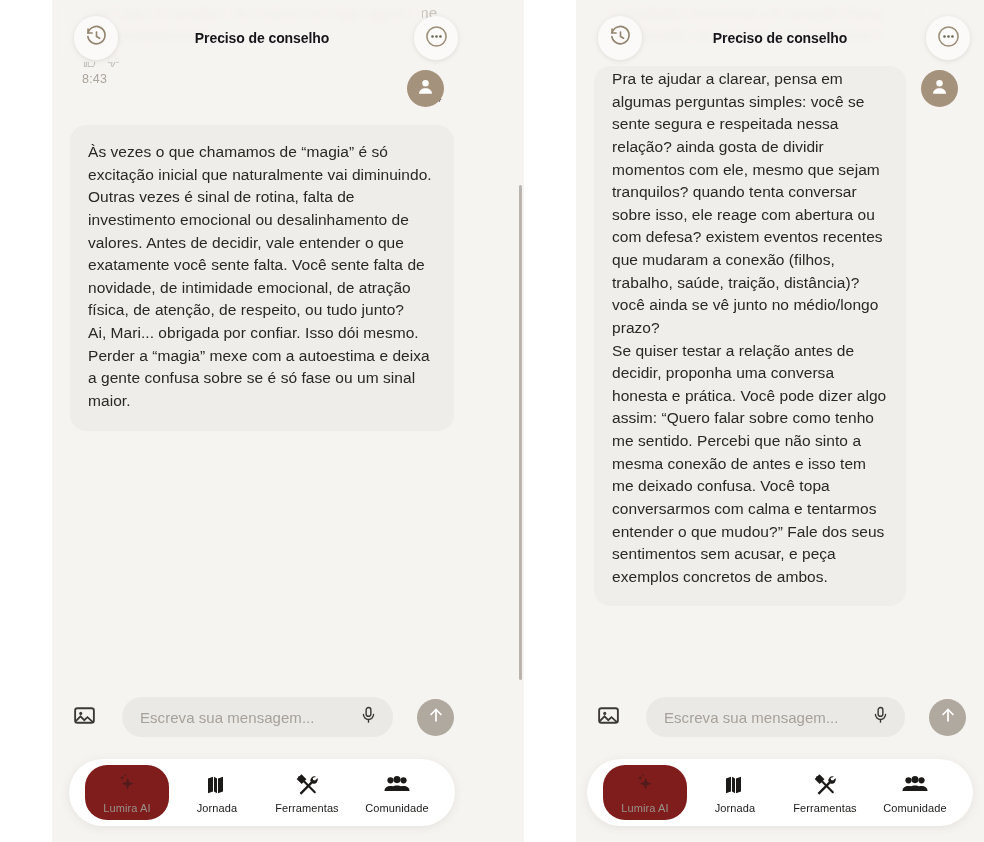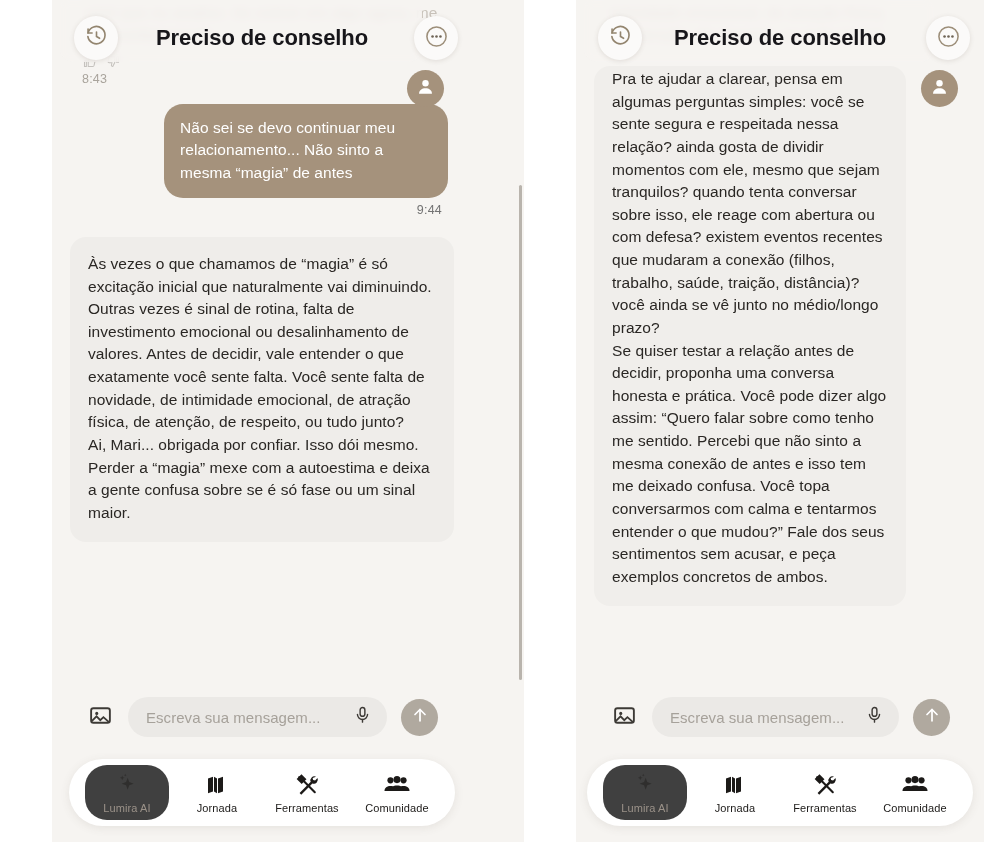--- a/index.html
+++ b/index.html
@@ -145,21 +145,21 @@
     justify-content: center;
     box-shadow: 0 1px 5px rgba(90,78,64,.14);
     pointer-events: auto;
     flex: 0 0 auto;
   }
   .history-btn { margin-left: 22px; }
   .header-title {
     position: relative;
     flex: 1 1 auto;
     text-align: center;
-    font-size: 22px;
+    font-size: 14px;
     font-weight: 700;
     color: #17161a;
     letter-spacing: -.1px;
     margin-left: -8px;
   }
   .menu-btn { margin-right: 14px; }
 
   .avatar {
     position: absolute;
     top: 70px;
@@ -198,22 +198,22 @@
   .left .convo-fade  { width: 420px; }
   .right .convo-fade { width: 408px; }
 
   
   .composer {
     position: absolute;
     bottom: 98px; left: 0;
     height: 54px;
     display: flex;
     align-items: center;
-    gap: 14px;
-    padding: 0 34px;
+    gap: 24px;
+    padding: 0 18px;
     background: #f6f4f1;
     z-index: 14;
   }
   .left .composer  { width: 420px; }
   .right .composer { width: 408px; }
 
   .img-btn {
     width: 28px; height: 28px;
     display: flex; align-items: center; justify-content: center;
     flex: 0 0 auto;
@@ -269,21 +269,21 @@
   }
   .nav-item {
     width: 84px;
     padding: 7px 2px 6px 2px;
     border-radius: 22px;
     display: flex;
     flex-direction: column;
     align-items: center;
     gap: 4px;
   }
-  .nav-item.active { background: #404040; }
+  .nav-item.active { background: #7f1d1d; }
   .nav-icon { height: 26px; display: flex; align-items: center; justify-content: center; }
   .nav-label {
     font-size: 11px;
     color: #1c1a18;
     letter-spacing: .1px;
     white-space: nowrap;
   }
   .nav-item.active .nav-label { color: #9b9289; }
 </style>
 </head>
@@ -303,23 +303,20 @@
           </svg>
         </span>
         <span>
           <svg viewBox="0 0 24 24" fill="none" stroke="#8b8781" stroke-width="1.7">
             <path d="M17 13V4h3v9h-3zm-3-9H6.7a2 2 0 0 0-2 1.6l-1.3 6A1.7 1.7 0 0 0 5 14h4.5l-.7 3.3A2 2 0 0 0 10.8 20L14 13.6V4z"></path>
           </svg>
         </span>
       </div>
       <div class="msg-time-left">8:43</div>
 
-      <div class="row-user">
-        <div class="bubble-user">Não sei se devo continuar meu relacionamento... Não sinto a mesma “magia” de antes</div>
-      </div>
       <div class="time-user">9:44</div>
 
       <div class="row-bot">
         <div class="bubble-bot">
           <p>Às vezes o que chamamos de “magia” é só excitação inicial que naturalmente vai diminuindo. Outras vezes é sinal de rotina, falta de investimento emocional ou desalinhamento de valores. Antes de decidir, vale entender o que exatamente você sente falta. Você sente falta de novidade, de intimidade emocional, de atração física, de atenção, de respeito, ou tudo junto?</p>
           <p>Ai, Mari... obrigada por confiar. Isso dói mesmo. Perder a “magia” mexe com a autoestima e deixa a gente confusa sobre se é só fase ou um sinal maior.</p>
         </div>
       </div>
     </div>
 

